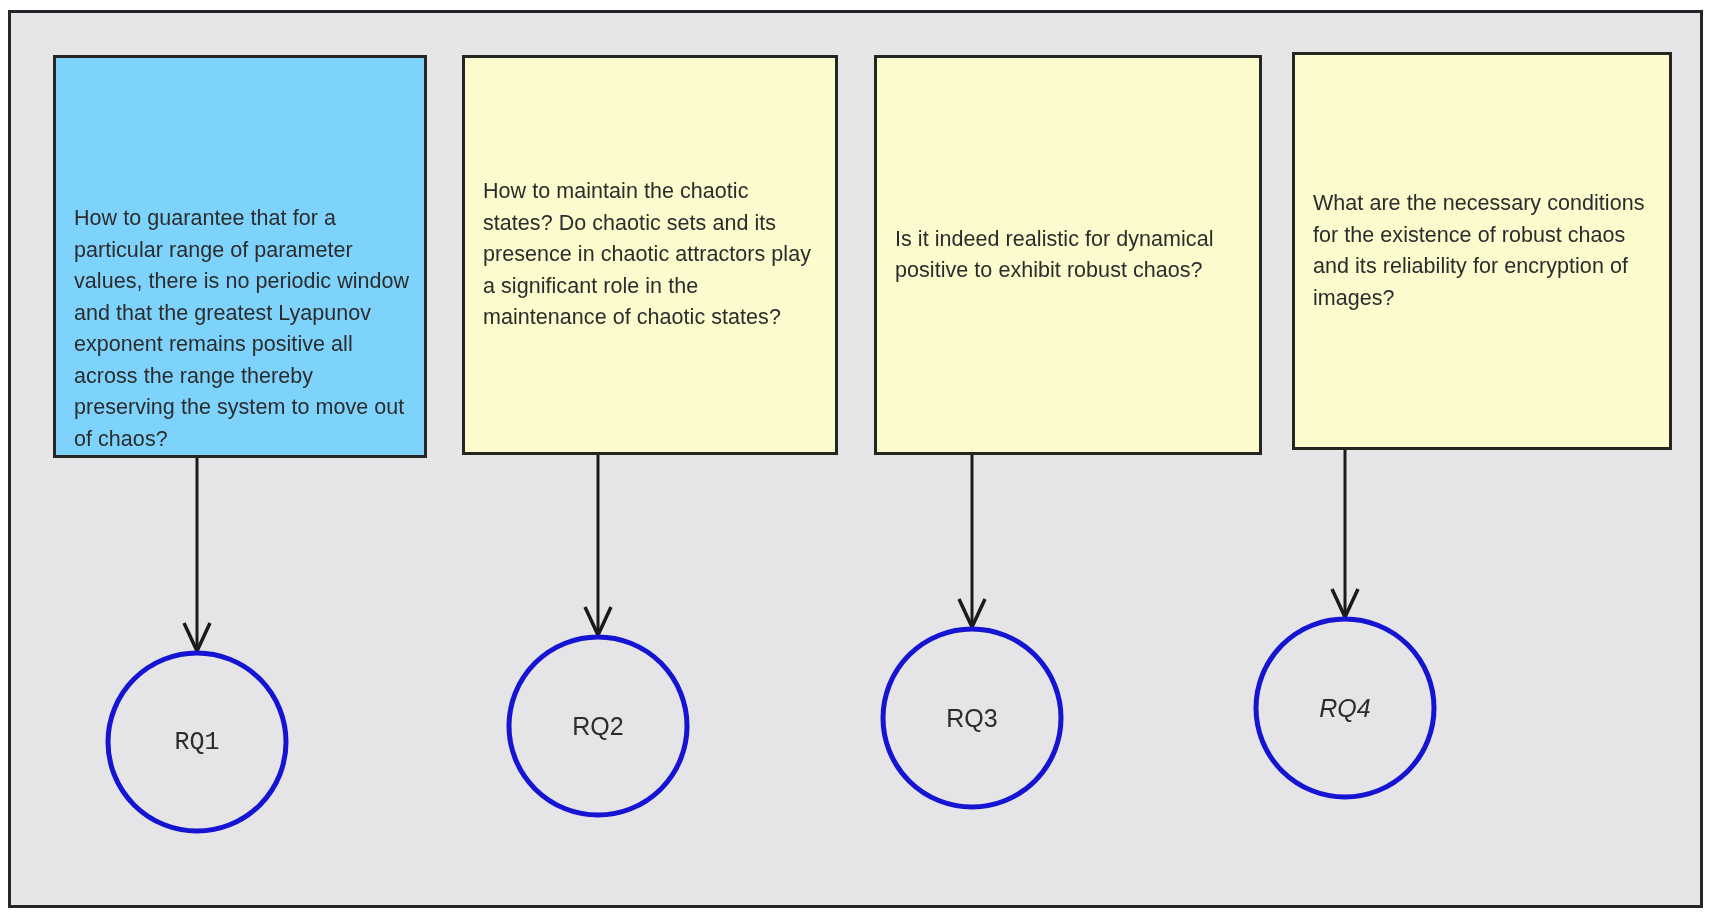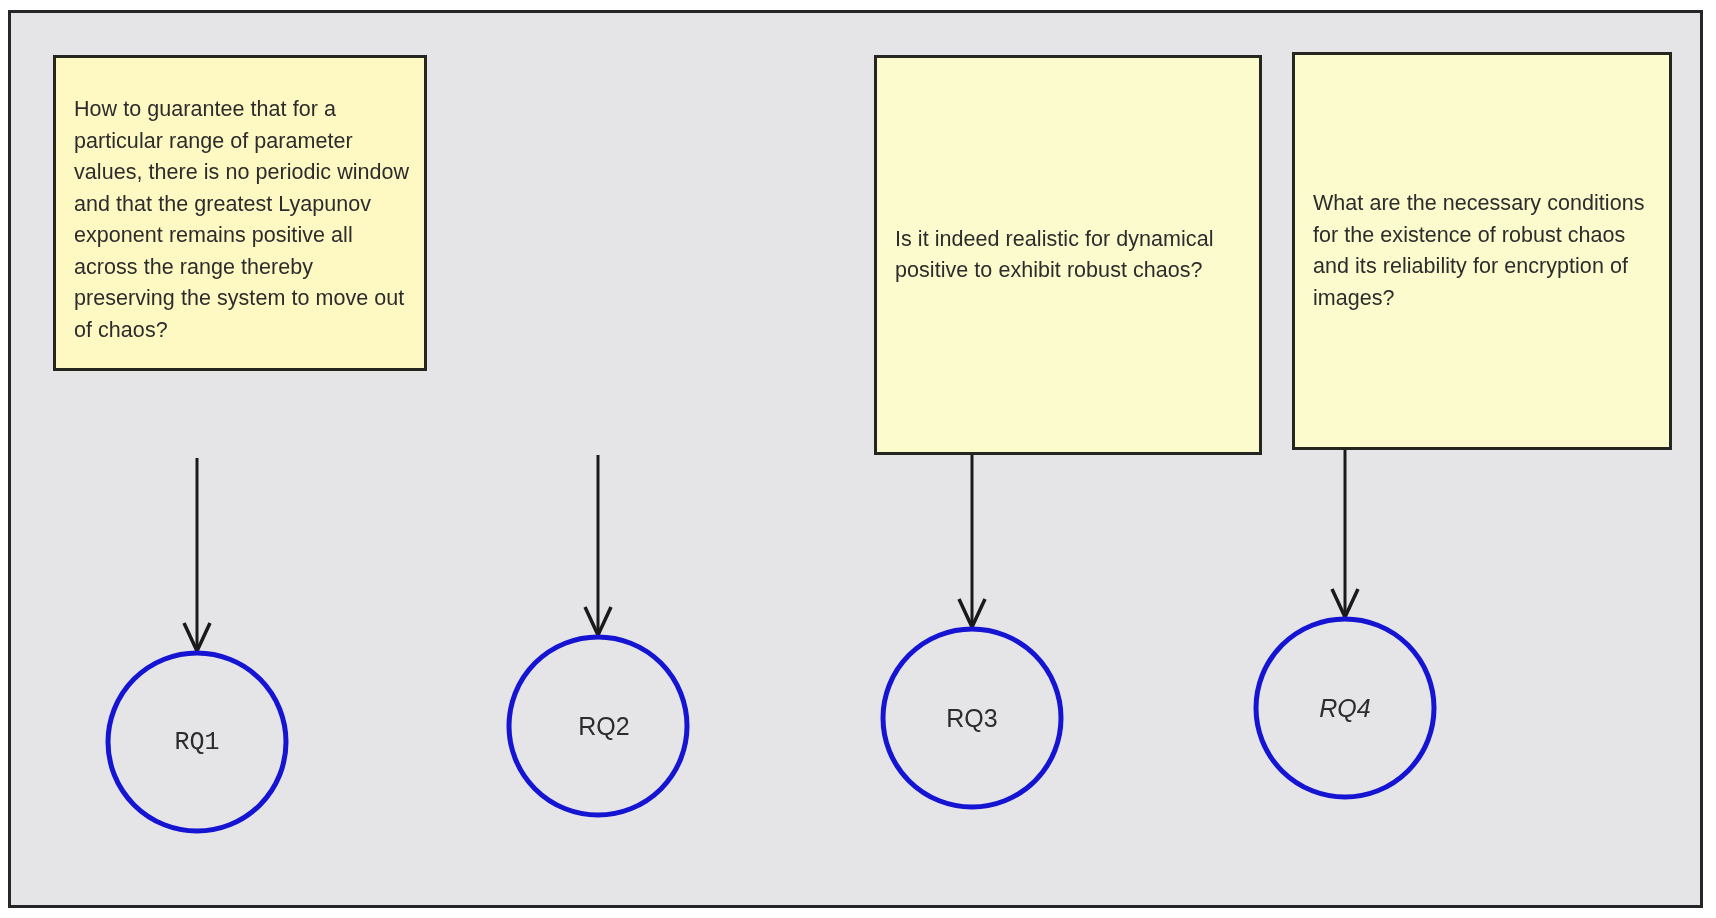--- a/index.html
+++ b/index.html
@@ -69,22 +69,25 @@
     overflow: visible;
   }
 </style>
 </head>
 <body>
 
 <div id="diagram-root" style="background: rgb(255, 255, 255);">
   <div id="canvas-frame" style="background: rgb(229, 228, 231); border-color: rgb(38, 38, 42);">
   </div>
 
-  <div class="q-box" id="box-q1" style="left: 53px; top: 55px; width: 374px; height: 316px; background: #fef9c3; border-color: rgb(38, 38, 32); align-items: center;">
+  <div class="q-box" id="box-q1" style="left: 53px; top: 55px; width: 374px; height: 403px; background: #7dd3fc; border-color: rgb(38, 38, 32); align-items: flex-end;">
     <span class="q-text" style="color: rgb(44, 44, 44); padding-top: 14px;">How to guarantee that for a particular range of parameter values, there is no periodic window and that the greatest Lyapunov exponent remains positive all across the range thereby preserving the system to move out of chaos?</span>
+  </div>
+  <div class="q-box" id="box-q2" style="left: 462px; top: 55px; width: 376px; height: 400px; background: rgb(251, 251, 205); border-color: rgb(38, 38, 32); align-items: center;">
+    <span class="q-text" style="color: rgb(44, 44, 44);">How to maintain the chaotic states? Do chaotic sets and its presence in chaotic attractors play a significant role in the maintenance of chaotic states?</span>
   </div>
   <div class="q-box" id="box-q3" style="left: 874px; top: 55px; width: 388px; height: 400px; background: rgb(251, 251, 205); border-color: rgb(38, 38, 32); align-items: center;">
     <span class="q-text" style="color: rgb(44, 44, 44);">Is it indeed realistic for dynamical positive to exhibit robust chaos?</span>
   </div>
   <div class="q-box" id="box-q4" style="left: 1292px; top: 52px; width: 380px; height: 398px; background: rgb(251, 251, 205); border-color: rgb(38, 38, 32); align-items: center;">
     <span class="q-text" style="color: rgb(44, 44, 44);">What are the necessary conditions for the existence of robust chaos and its reliability for encryption of images?</span>
   </div>
 
   <svg class="overlay" id="svg-overlay" viewBox="0 0 1716 918" xmlns="http://www.w3.org/2000/svg">
     <g id="arrow-layer">
@@ -107,16 +110,16 @@
       </g>
     <g id="circle-layer">
         <circle cx="197" cy="742" r="89" fill="none" stroke="#1414d2" stroke-width="5"></circle>
         <circle cx="598" cy="726" r="89" fill="none" stroke="#1414d2" stroke-width="5"></circle>
         <circle cx="972" cy="718" r="89" fill="none" stroke="#1414d2" stroke-width="5"></circle>
         <circle cx="1345" cy="708" r="89" fill="none" stroke="#1414d2" stroke-width="5"></circle>
       </g>
   </svg>
 
   <div class="node-label" id="label-rq1" style="left: 197px; top: 742px; color: rgb(44, 44, 44); font-family: Liberation Mono, monospace;">RQ1</div>
-  <div class="node-label" id="label-rq2" style="left: 598px; top: 726px; color: rgb(44, 44, 44); margin-left: 6px;">RQ2</div>
+  <div class="node-label" id="label-rq2" style="left: 598px; top: 726px; color: rgb(44, 44, 44);">RQ2</div>
   <div class="node-label" id="label-rq3" style="left: 972px; top: 718px; color: rgb(44, 44, 44); text-align: right;">RQ3</div>
   <div class="node-label" id="label-rq4" style="left: 1345px; top: 708px; color: rgb(44, 44, 44); font-style: italic;">RQ4</div>
 </div>
 
 </body></html>

